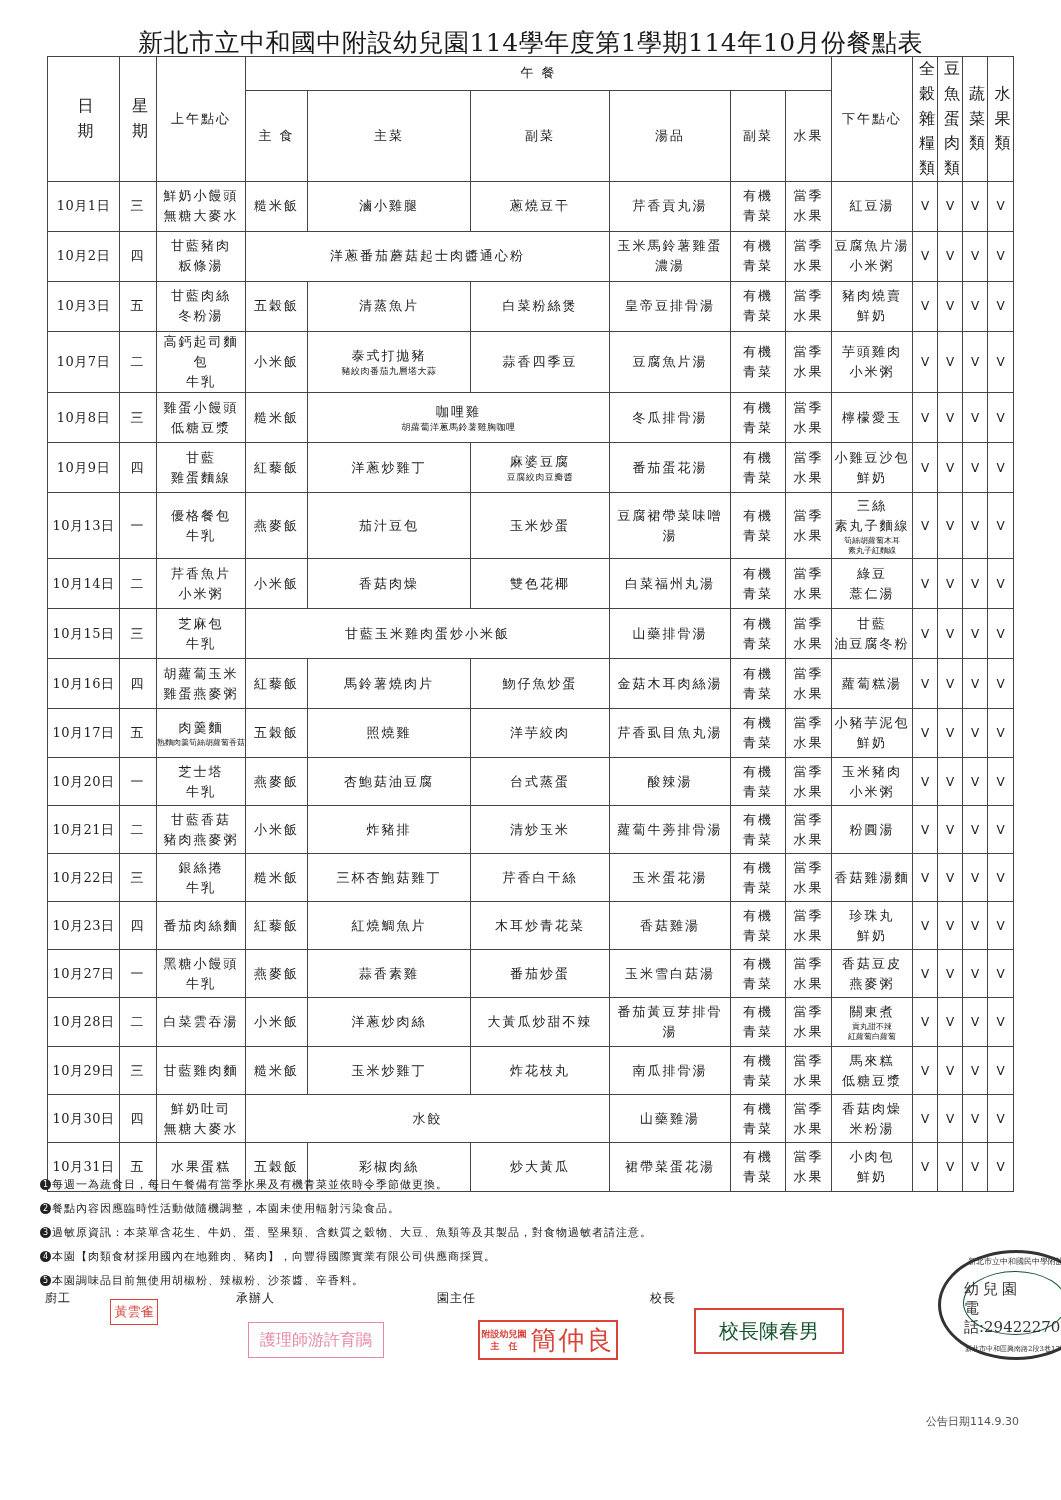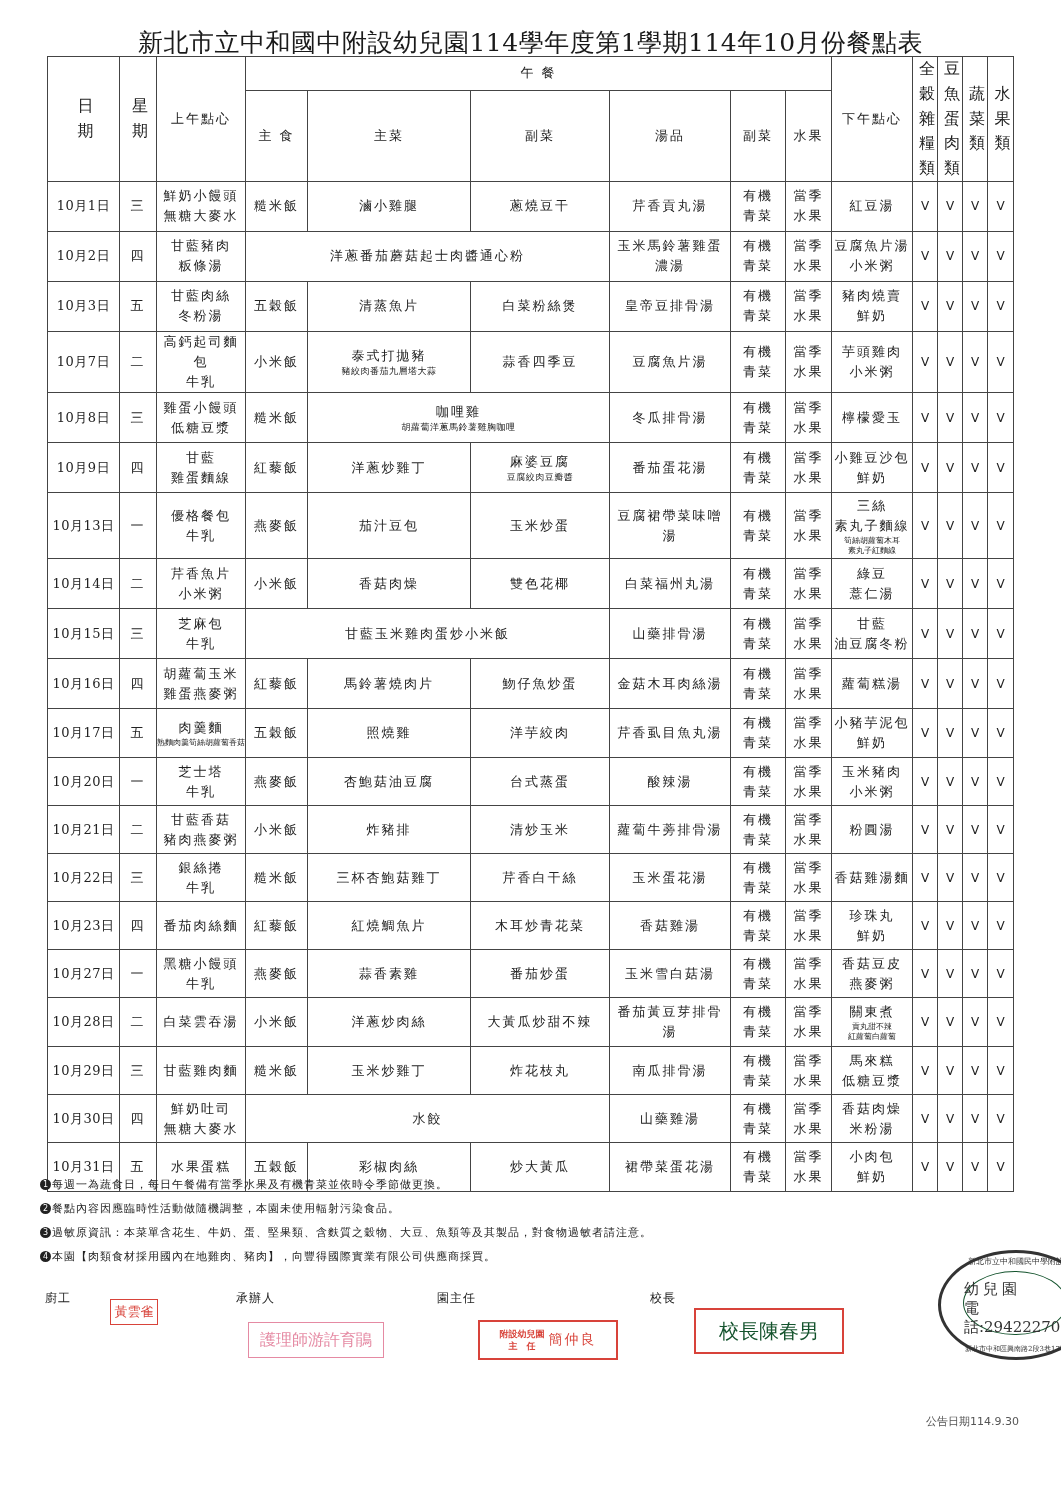--- a/index.html
+++ b/index.html
@@ -735,35 +735,36 @@
         <td><span class="check">V</span></td>
       </tr>
     </tbody>
 </table>
 
 <div class="notes">
   <div><span class="circ">1</span><span>每週一為蔬食日，每日午餐備有當季水果及有機青菜並依時令季節做更換。</span></div>
   <div><span class="circ">2</span><span>餐點內容因應臨時性活動做隨機調整，本園未使用輻射污染食品。</span></div>
   <div><span class="circ">3</span><span>過敏原資訊：本菜單含花生、牛奶、蛋、堅果類、含麩質之穀物、大豆、魚類等及其製品，對食物過敏者請注意。</span></div>
   <div><span class="circ">4</span><span>本園【肉類食材採用國內在地雞肉、豬肉】，向</span><span class="u">豐得國際實業有限公司供應商</span><span>採買。</span></div>
+  <div><span class="circ">5</span><span>本園調味品目前無使用胡椒粉、辣椒粉、沙茶醬、辛香料。</span></div>
 </div>
 
 <div class="sig-label" style="left:45px">廚工</div>
 <div class="stamp" style="left:110px;top:1299px;width:46px;height:24px;border-color:#d8433a;color:#d8433a;font-size:13px;border-width:1px">黃雲雀</div>
 
 <div class="sig-label" style="left:236px">承辦人</div>
 <div class="stamp" style="left:248px;top:1322px;width:134px;height:34px;border-color:#e58aa3;color:#e58aa3;font-size:16px;border-width:1px">護理師游許育鵑</div>
 
 <div class="sig-label" style="left:437px">園主任</div>
 <div class="stamp" style="left:478px;top:1320px;width:136px;height:36px;border-color:#d8433a;color:#d8433a;border-width:2px">
   <div style="display:flex;flex-direction:column;align-items:center;font-size:9px;line-height:12px;font-weight:bold;margin-right:4px">
     <span>附設幼兒園</span>
     <span>主　任</span>
   </div>
-  <span style="font-size:14px;letter-spacing:2px">簡仲良</span>
+  <span style="font-size:26px;letter-spacing:2px">簡仲良</span>
 </div>
 
 <div class="sig-label" style="left:650px">校長</div>
 <div class="stamp" style="left:694px;top:1308px;width:146px;height:42px;border-color:#d8433a;color:#14532d;font-size:20px;border-width:2px">校長陳春男</div>
 
 <div class="seal">
   <div style="position:absolute;left:10px;top:3px;width:130px;text-align:center;font-size:8px;color:#333">新北市立中和國民中學附設</div>
   <div class="seal-inner">
     <div style="font-size:15px;margin-top:8px;letter-spacing:4px;color:#333">幼兒園</div>
     <div style="font-size:15px;color:#333">電話:29422270</div>

